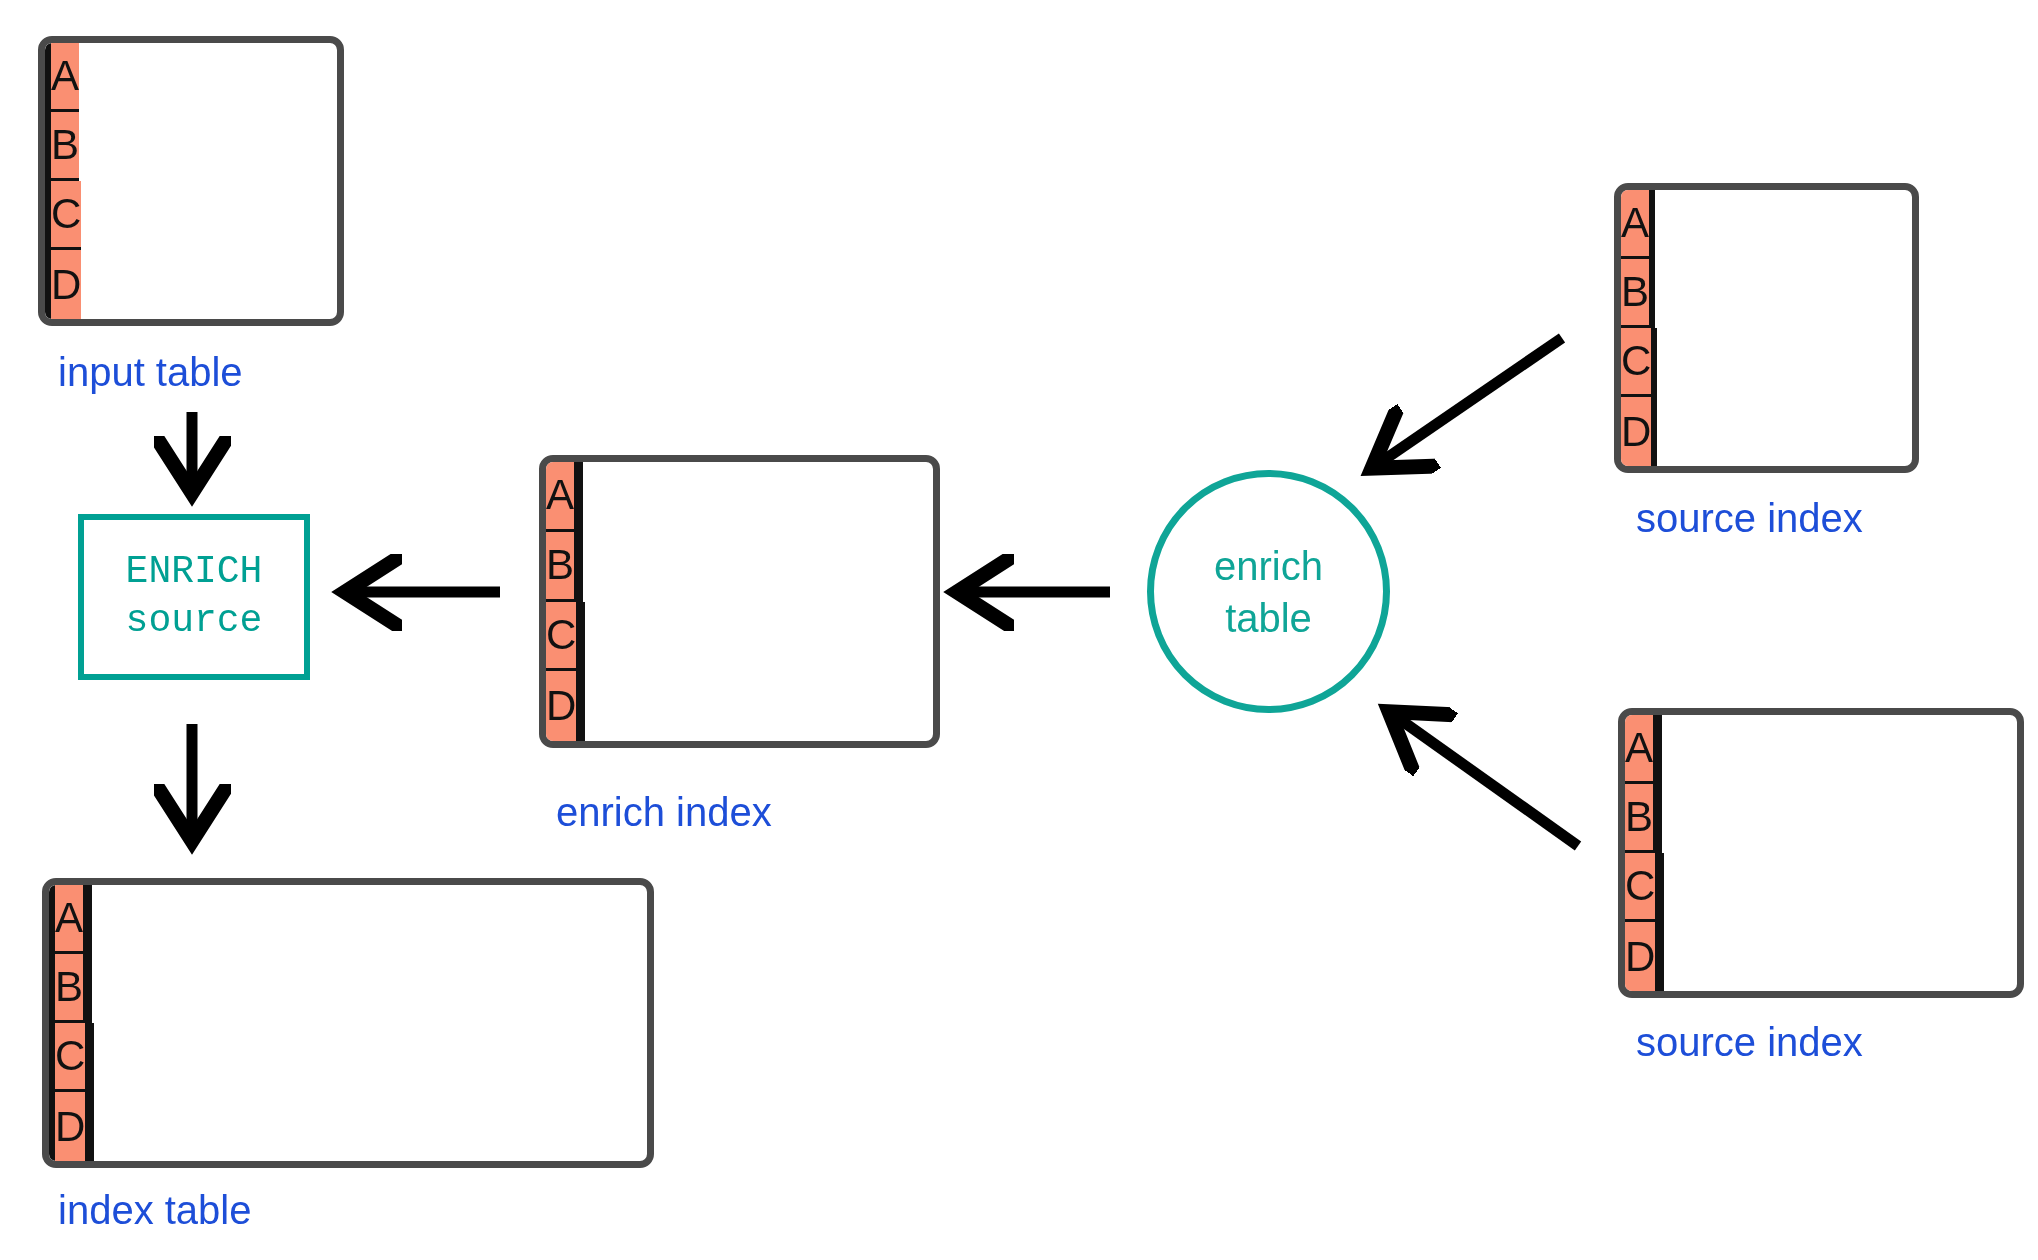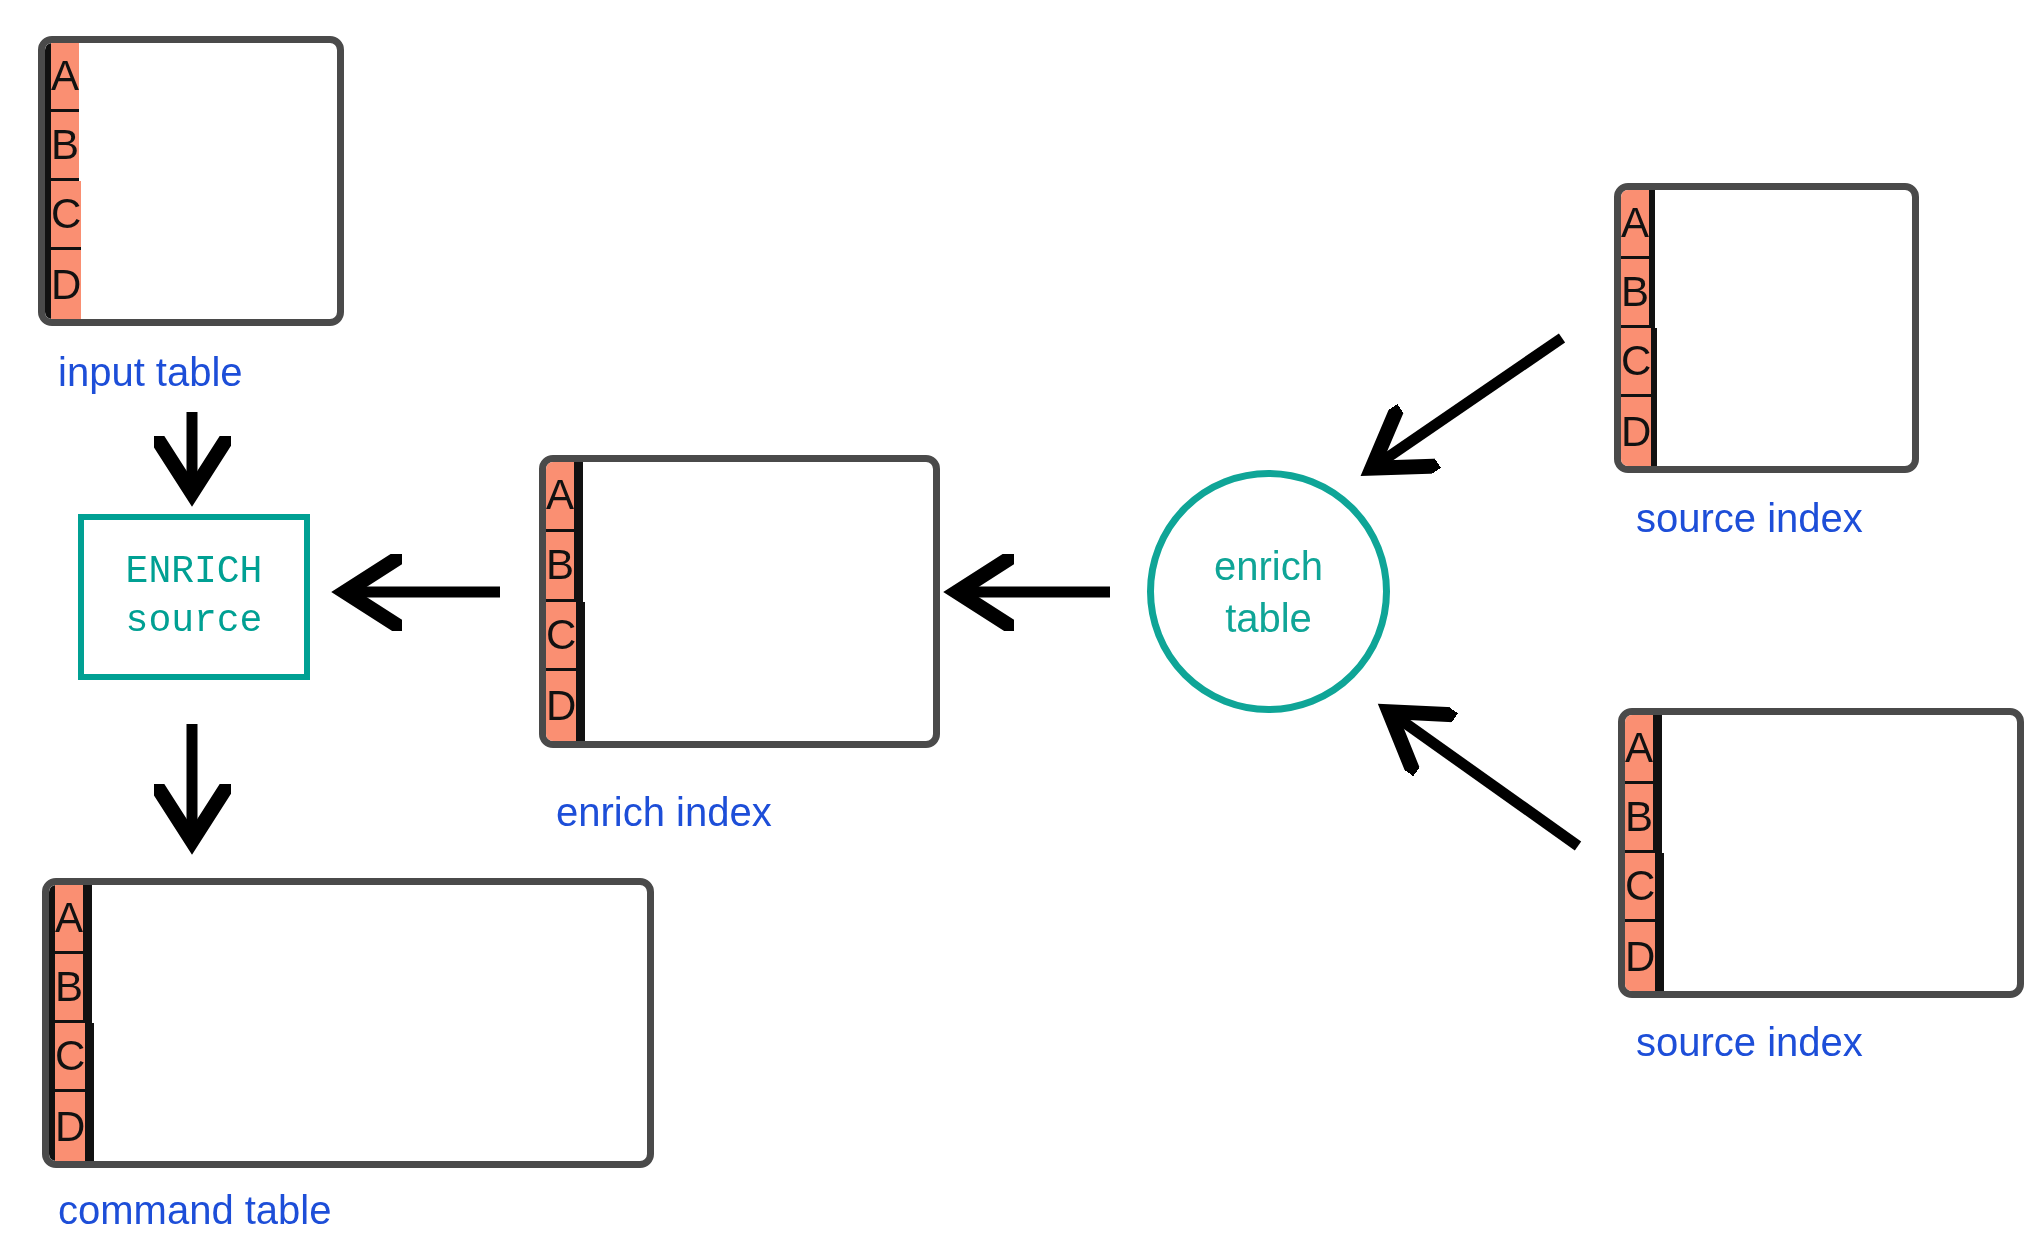--- a/index.html
+++ b/index.html
@@ -287,15 +287,15 @@
       </div>
       <div class="trow">
         <div class="tcell c-white"></div>
         <div class="tcell c-white"></div>
         <div class="tcell c-salmon">D</div>
         <div class="tcell c-pink"></div>
         <div class="tcell c-blue"></div>
         <div class="tcell c-yellow"></div>
       </div>
     </div>
-  <div class="caption" style="left:58px; top:1190px;">command table</div>
+  <div class="caption" style="left:58px; top:1190px;">index table</div>
 
 </div>
 
 </body></html>

